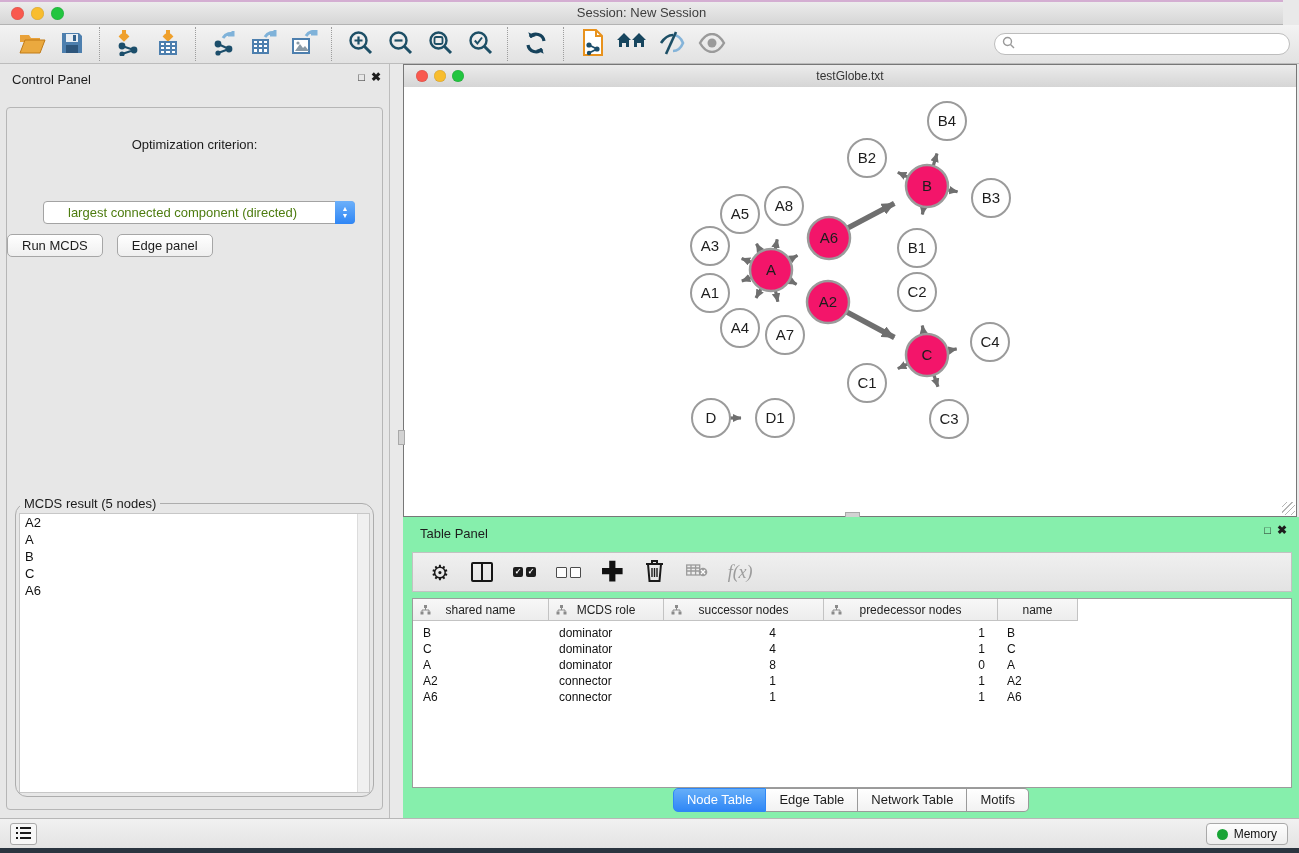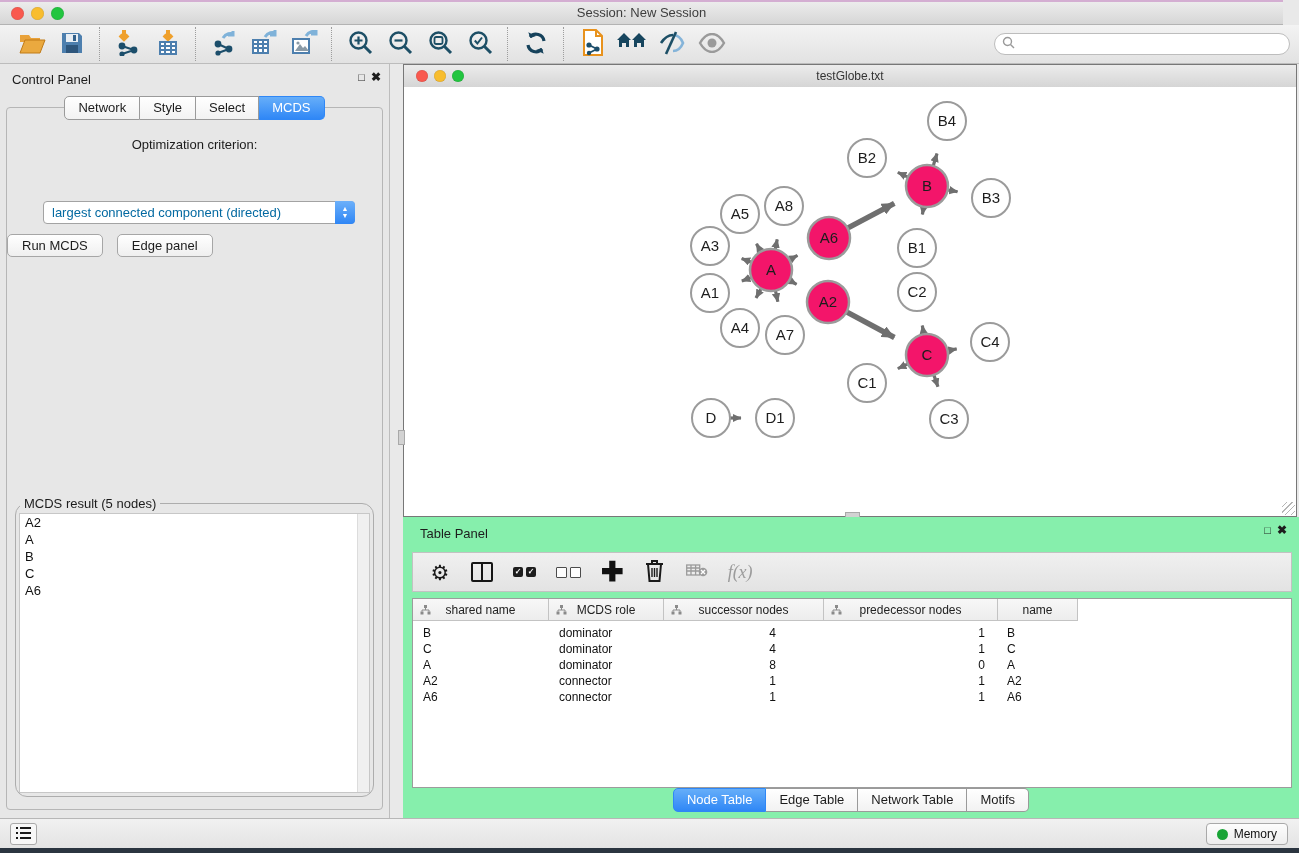--- a/index.html
+++ b/index.html
@@ -50,21 +50,21 @@
   .seg.active{background:linear-gradient(#66aef9,#2f87f6);border-color:#2f87f6;color:#fff;}
   .cp-content{
     position:absolute;left:6px;right:6px;top:43px;bottom:8px;
     border:1px solid #b6b6b6;border-radius:4px;background:#e7e7e7;
   }
   .opt-label{margin-top:29px;text-align:center;font-size:13px;color:#1c1c1c;}
   .dropdown{
     position:absolute;left:36px;top:93px;width:312px;height:23px;background:#fff;
     border:1px solid #a3a3a3;border-radius:4px;display:flex;align-items:center;box-sizing:border-box;
   }
-  .dropdown .val{flex:1;font-size:13px;color:#0369a1;padding-left:8px;white-space:nowrap;overflow:hidden;}
+  .dropdown .val{flex:1;font-size:13px;color:#4d7c0f;padding-left:24px;white-space:nowrap;overflow:hidden;}
   .dd-step{
     width:20px;height:23px;margin:-1px -1px -1px 0;border-radius:0 4px 4px 0;
     background:linear-gradient(#6cb0fa,#2f86f5);display:flex;flex-direction:column;align-items:center;justify-content:center;gap:1px;
   }
   .dd-step span{color:#fff;font-size:7px;line-height:6px;}
   .btn-row{position:absolute;left:0;right:0;top:126px;display:flex;justify-content:flex-start;gap:14px;}
   .mac-btn{
     min-width:92px;height:23px;border:1px solid #a6a6a6;border-radius:5px;
     background:linear-gradient(#ffffff,#efefef);font-size:13px;color:#1c1c1c;
     font-family:"Liberation Sans",sans-serif;padding:0 14px;
@@ -310,26 +310,20 @@
     <input type="text" value="" style="">
   </div>
 </div>
 
 <div class="control-panel">
   <div class="panel-head">
     <span class="panel-title">Control Panel</span>
     <span class="panel-float cp-float">□</span>
     <span class="panel-close cp-close">✖</span>
   </div>
-  <div class="cp-tabs">
-      <div class="seg">Network</div>
-      <div class="seg">Style</div>
-      <div class="seg">Select</div>
-      <div class="seg active">MCDS</div>
-    </div>
   <div class="cp-content">
     <div class="opt-label">Optimization criterion:</div>
     <div class="dropdown">
       <span class="val">largest connected component (directed)</span>
       <span class="dd-step">
           <span>▲</span>
           <span>▼</span>
         </span>
     </div>
     <div class="btn-row">

